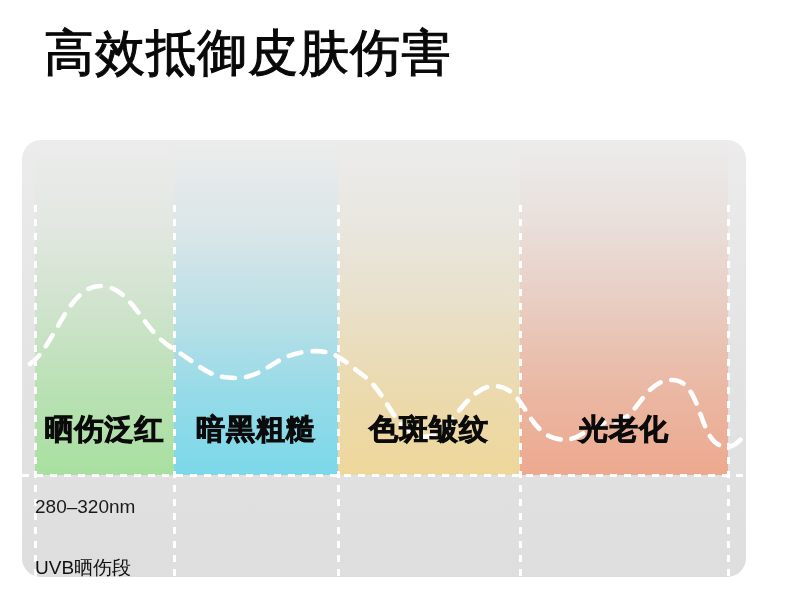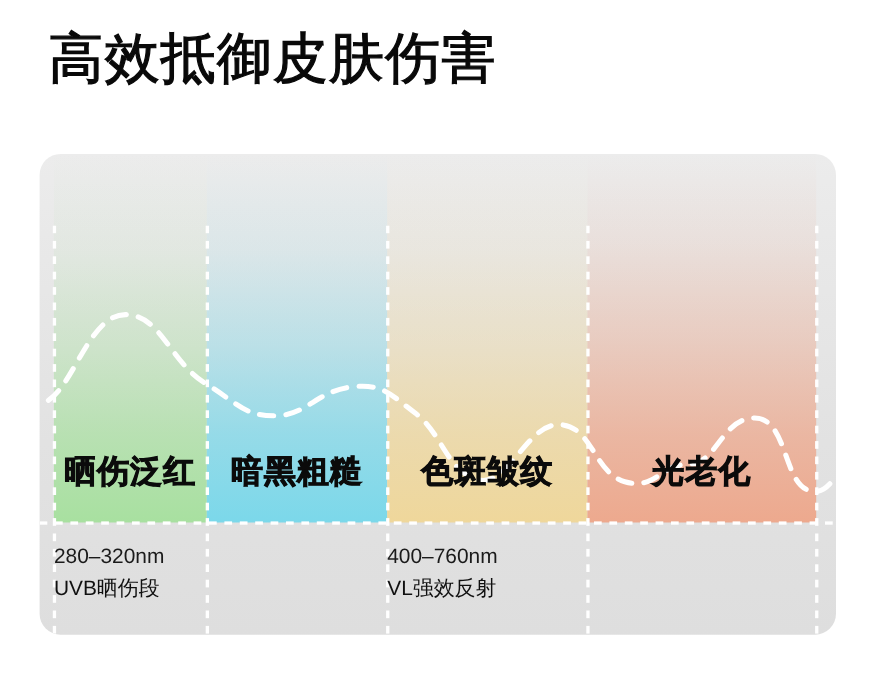--- a/index.html
+++ b/index.html
@@ -25,21 +25,21 @@
     font-weight: 400;
     letter-spacing: 1px;
     color: #090909;
     -webkit-text-stroke: 1.1px #090909;
     white-space: nowrap;
   }
 
   
   .spectrum-panel {
     position: absolute;
-    left: 36px;
+    left: 22px;
     top: 140px;
     width: 724px;
     height: 437px;
     border-radius: 19px;
     background: linear-gradient(180deg, #ececec 0%, #e8e8e8 22%, #e2e2e2 60%, #dedede 100%);
     overflow: hidden;
   }
 
   
   .bands {
@@ -121,20 +121,21 @@
     font-size: 19px;
     line-height: 29px;
     color: #1a1a1a;
     white-space: nowrap;
   }
   .spec-name {
     font-size: 19px;
     line-height: 29px;
     color: #101010;
     white-space: nowrap;
+    margin-top: 32px;
   }
 </style>
 </head>
 <body>
 
 <div class="page-title">高效抵御皮肤伤害</div>
 
 <div class="spectrum-panel">
 
   <div class="bands">
@@ -177,18 +178,14 @@
 
   <div class="band-label" style="left:13px; width:139px;">晒伤泛红</div>
   <div class="band-label" style="left:152px; width:164px;">暗黑粗糙</div>
   <div class="band-label" style="left:498px; width:208px;">光老化</div>
   <div class="band-label" style="left:316px; width:182px;">色斑皱纹</div>
 
   <div class="band-spec" style="left:13px; width:139px;">
     <div class="spec-range">280–320nm</div>
     <div class="spec-name">UVB晒伤段</div>
   </div>
-  <div class="band-spec" style="left:316px; width:182px;">
-    <div class="spec-range">400–760nm</div>
-    <div class="spec-name">VL强效反射</div>
-  </div>
 
 </div>
 
 </body></html>

